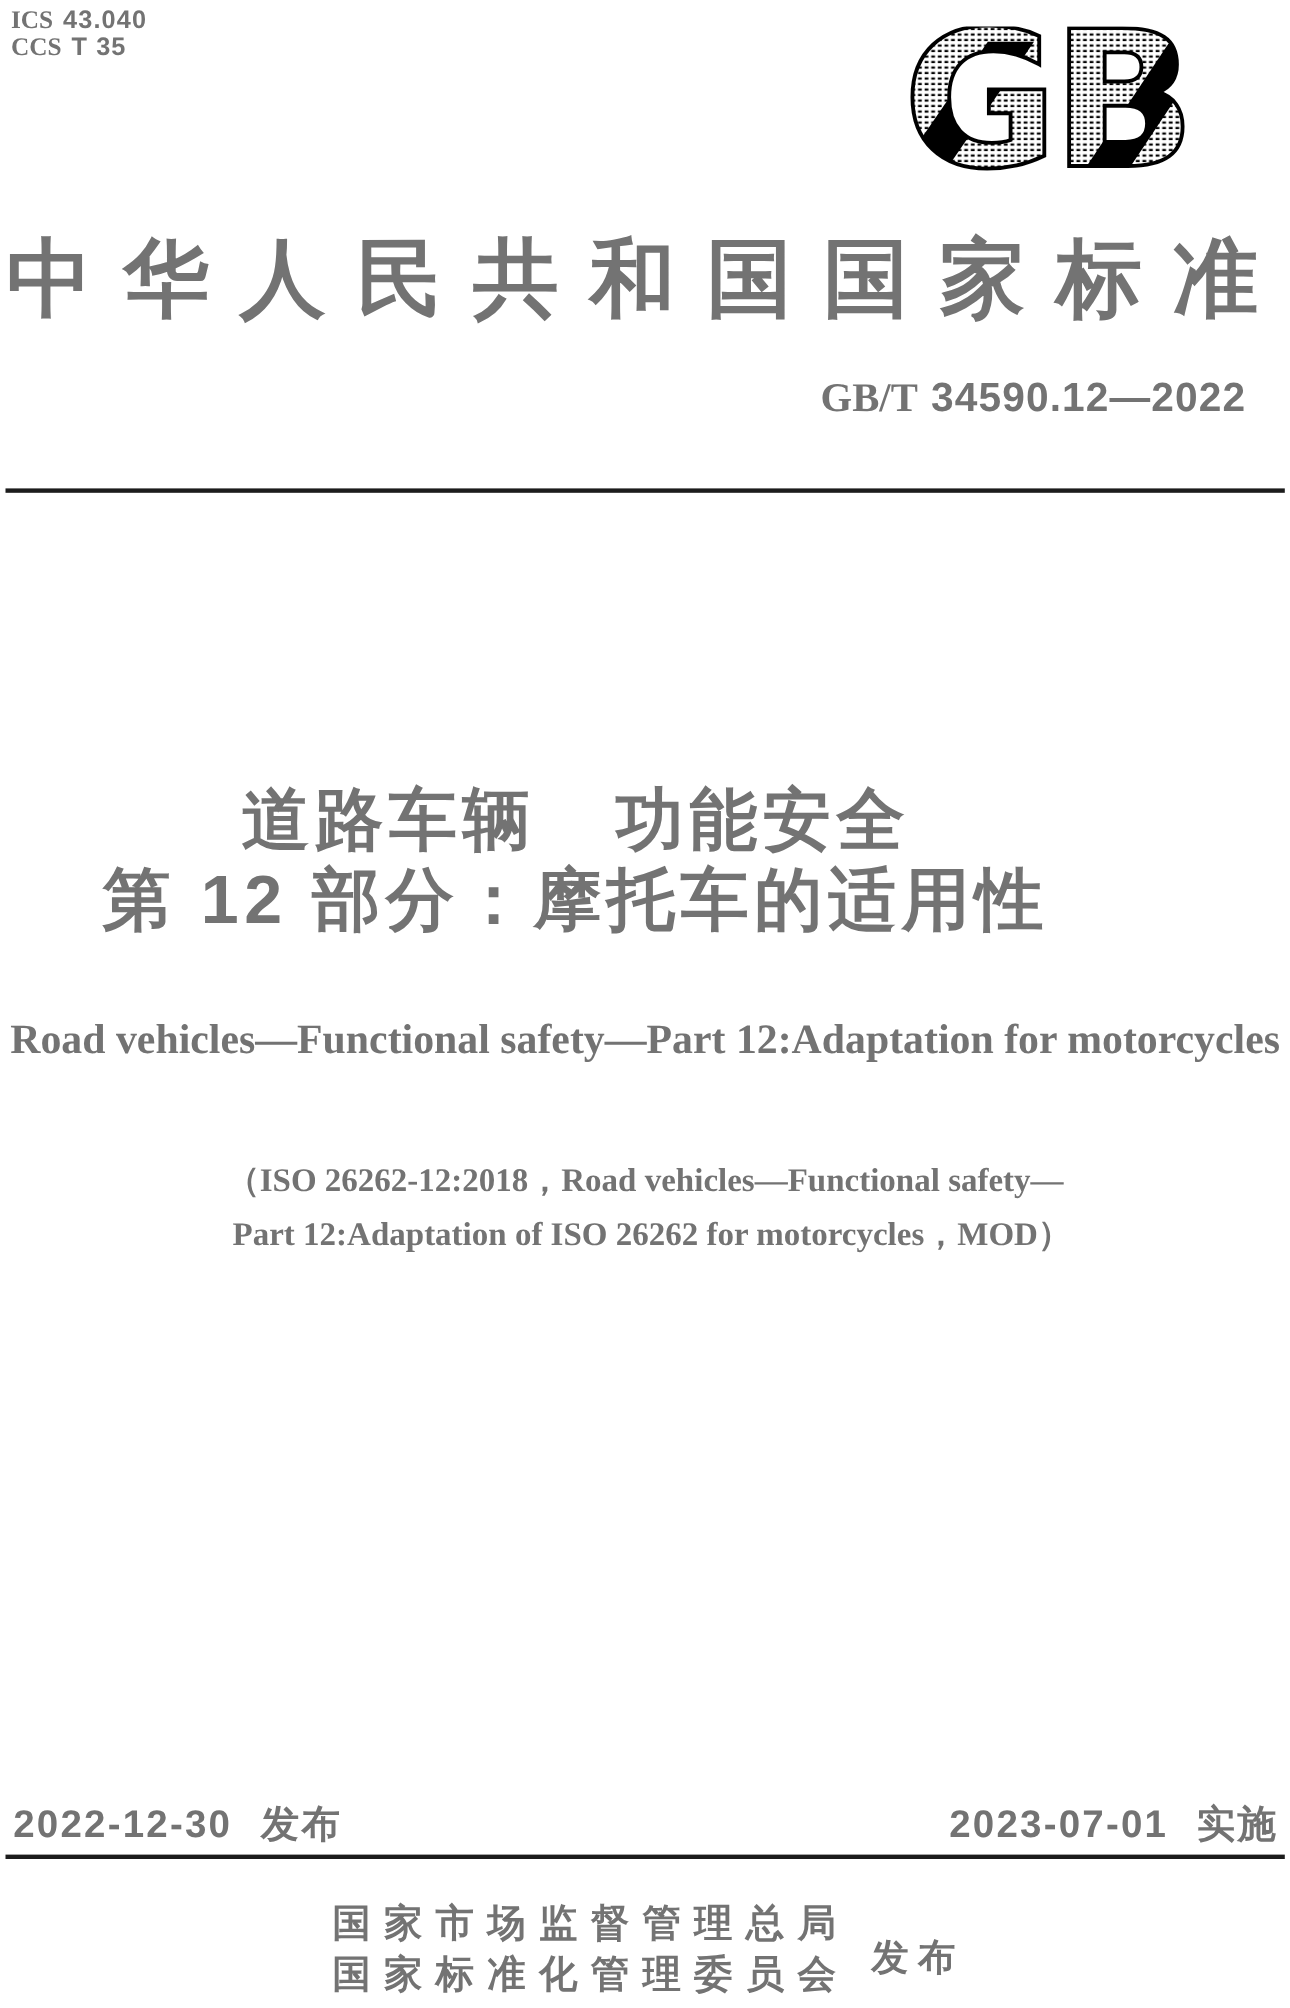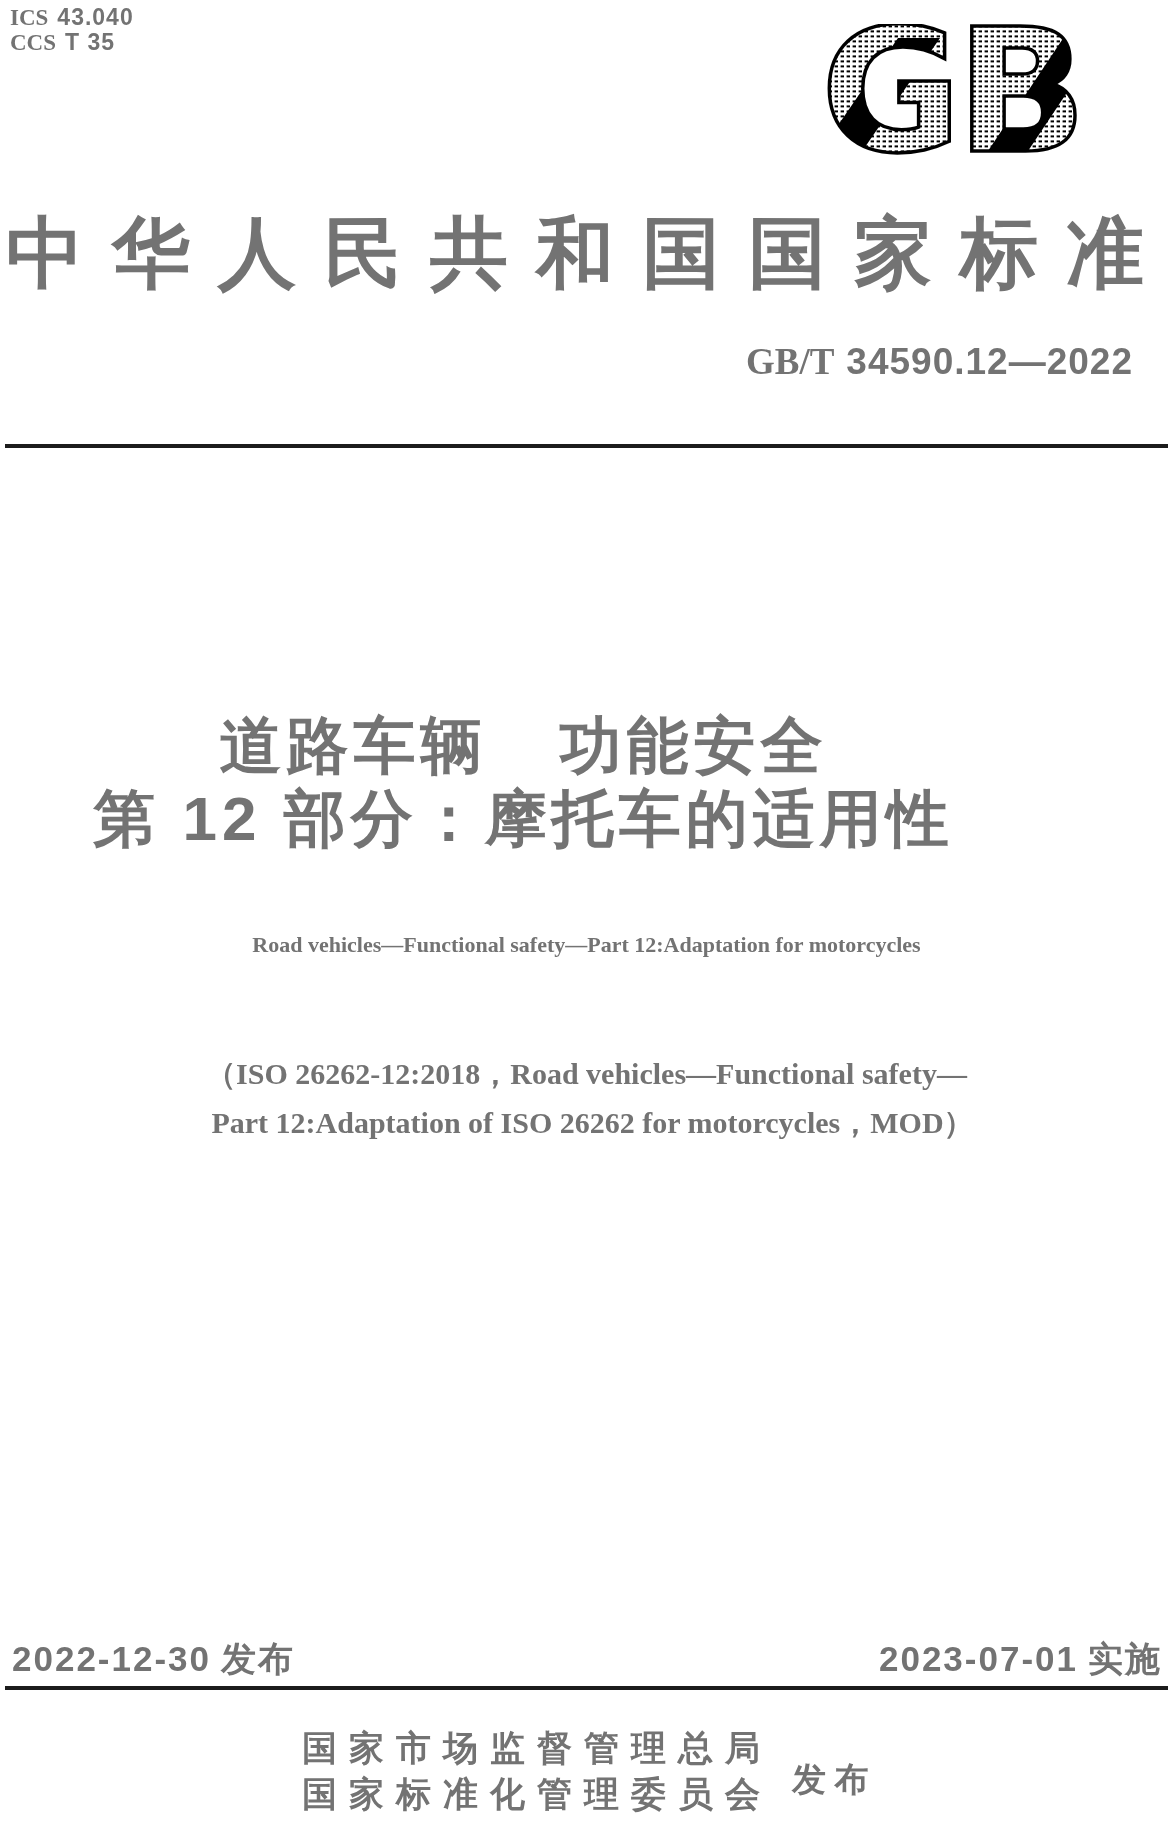--- a/index.html
+++ b/index.html
@@ -42,21 +42,21 @@
     position:absolute; left:0; width:1047px; text-align:center;
     font-family:"Liberation Sans","DejaVu Sans",sans-serif;
     font-weight:bold; font-size:62px; line-height:72px; letter-spacing:5px;
     white-space:nowrap;
   }
   .title-cn-1 { top:710px; display:flex; justify-content:center; gap:72px; }
   .title-cn-2 { top:783px; }
   
   .title-en {
     position:absolute; left:0; width:1173px; top:926px; text-align:center;
-    font-size:22px; font-weight:bold; line-height:38px;
+    font-size:38px; font-weight:bold; line-height:38px;
     font-family:"Liberation Serif","DejaVu Serif",serif;
     white-space:nowrap;
   }
   
   .iso-line {
     position:absolute; left:0; width:1173px; text-align:center;
     font-size:30px; font-weight:bold; line-height:38px;
     font-family:"Liberation Serif","DejaVu Serif",serif;
     white-space:nowrap;
   }
@@ -64,21 +64,21 @@
   .iso-2 { top:1104px;padding-left:12px; }
   
   .date-line {
     position:absolute; top:1640px;
     font-family:"Liberation Sans","DejaVu Sans",sans-serif;
     font-size:35px; font-weight:bold; line-height:38px; white-space:nowrap;
   }
   .date-left { left:12px; }
   .date-right { right:11px; }
   .date-digits { letter-spacing:2px; }
-  .date-cn { margin-left:10px; letter-spacing:2px; }
+  .date-cn { margin-left:26px; letter-spacing:2px; }
   
   .publisher {
     position:absolute; left:302px; top:1726px;
     font-family:"Liberation Serif","DejaVu Serif",serif;
     font-size:35px; font-weight:bold; line-height:46px; letter-spacing:12px;
     white-space:nowrap;
   }
   .release-label {
     position:absolute; left:792px; top:1757px;
     font-family:"Liberation Serif","DejaVu Serif",serif;

